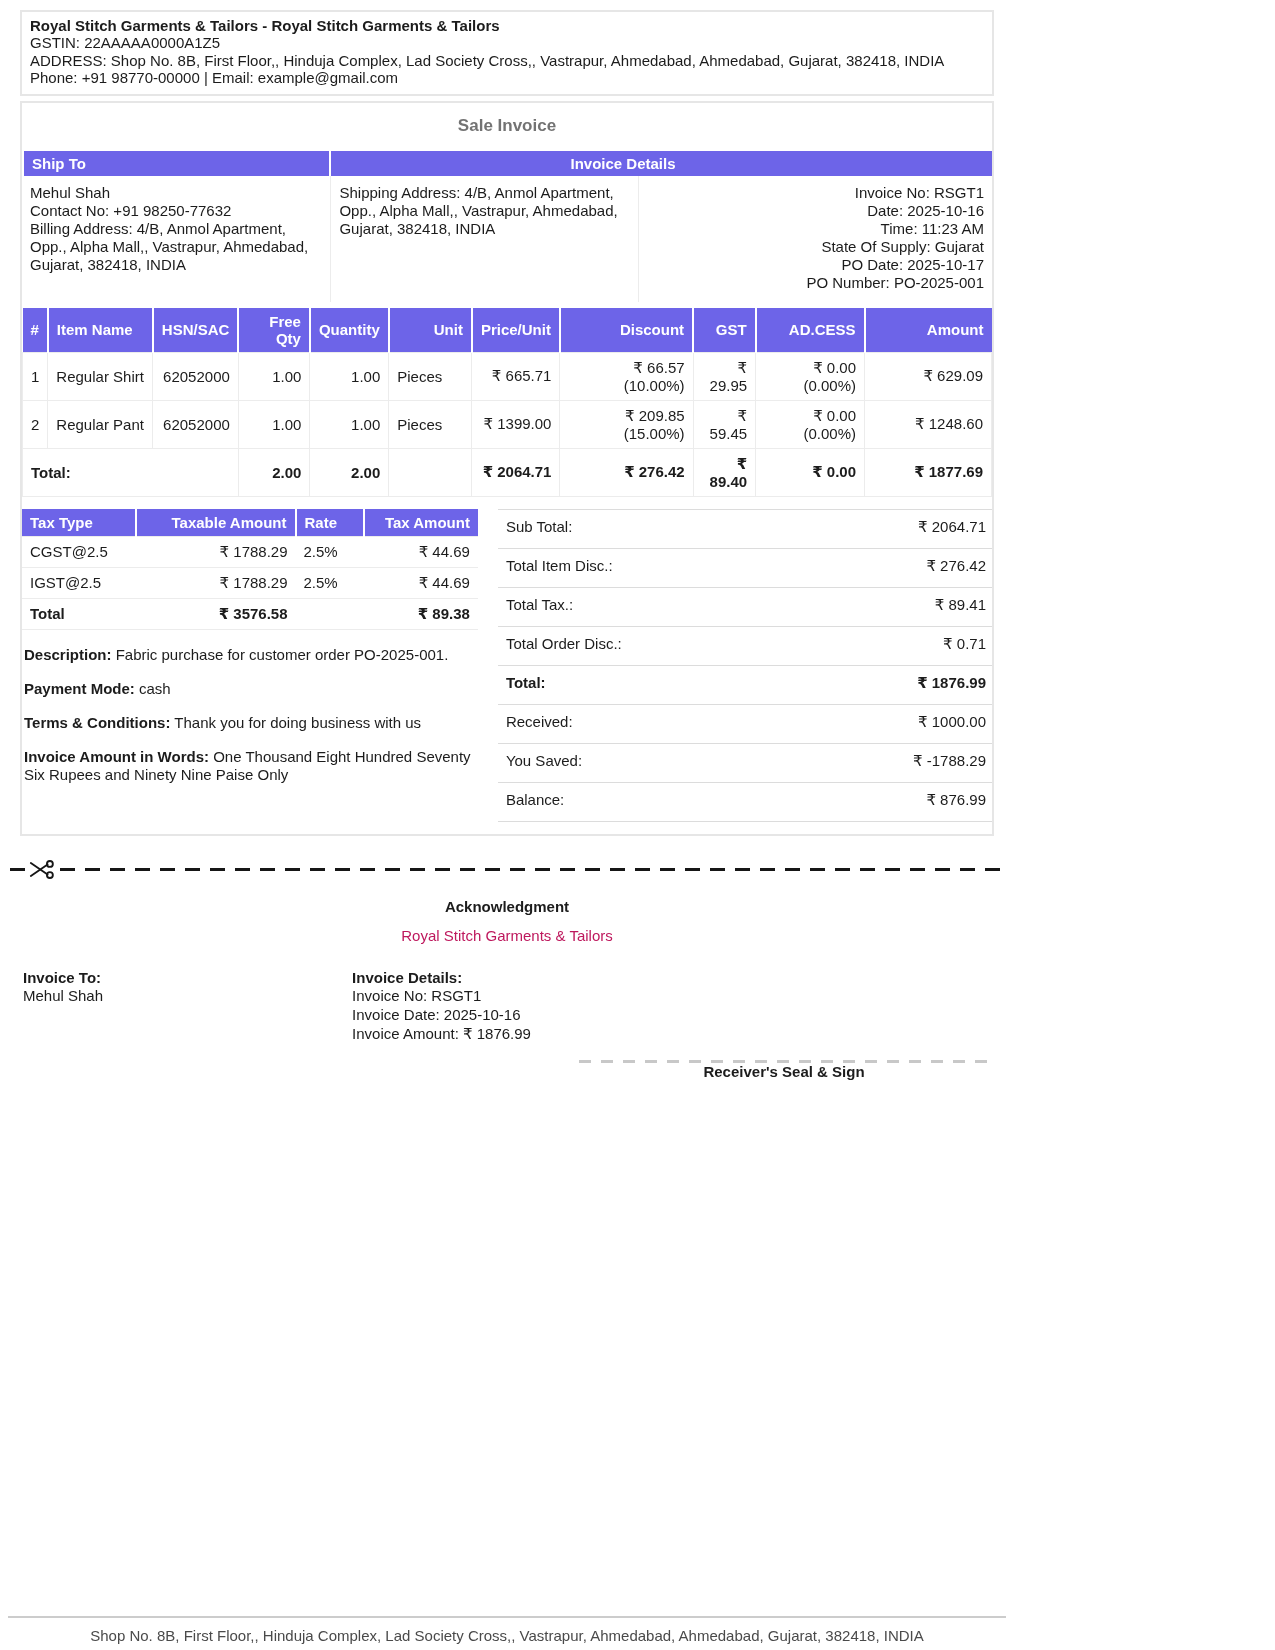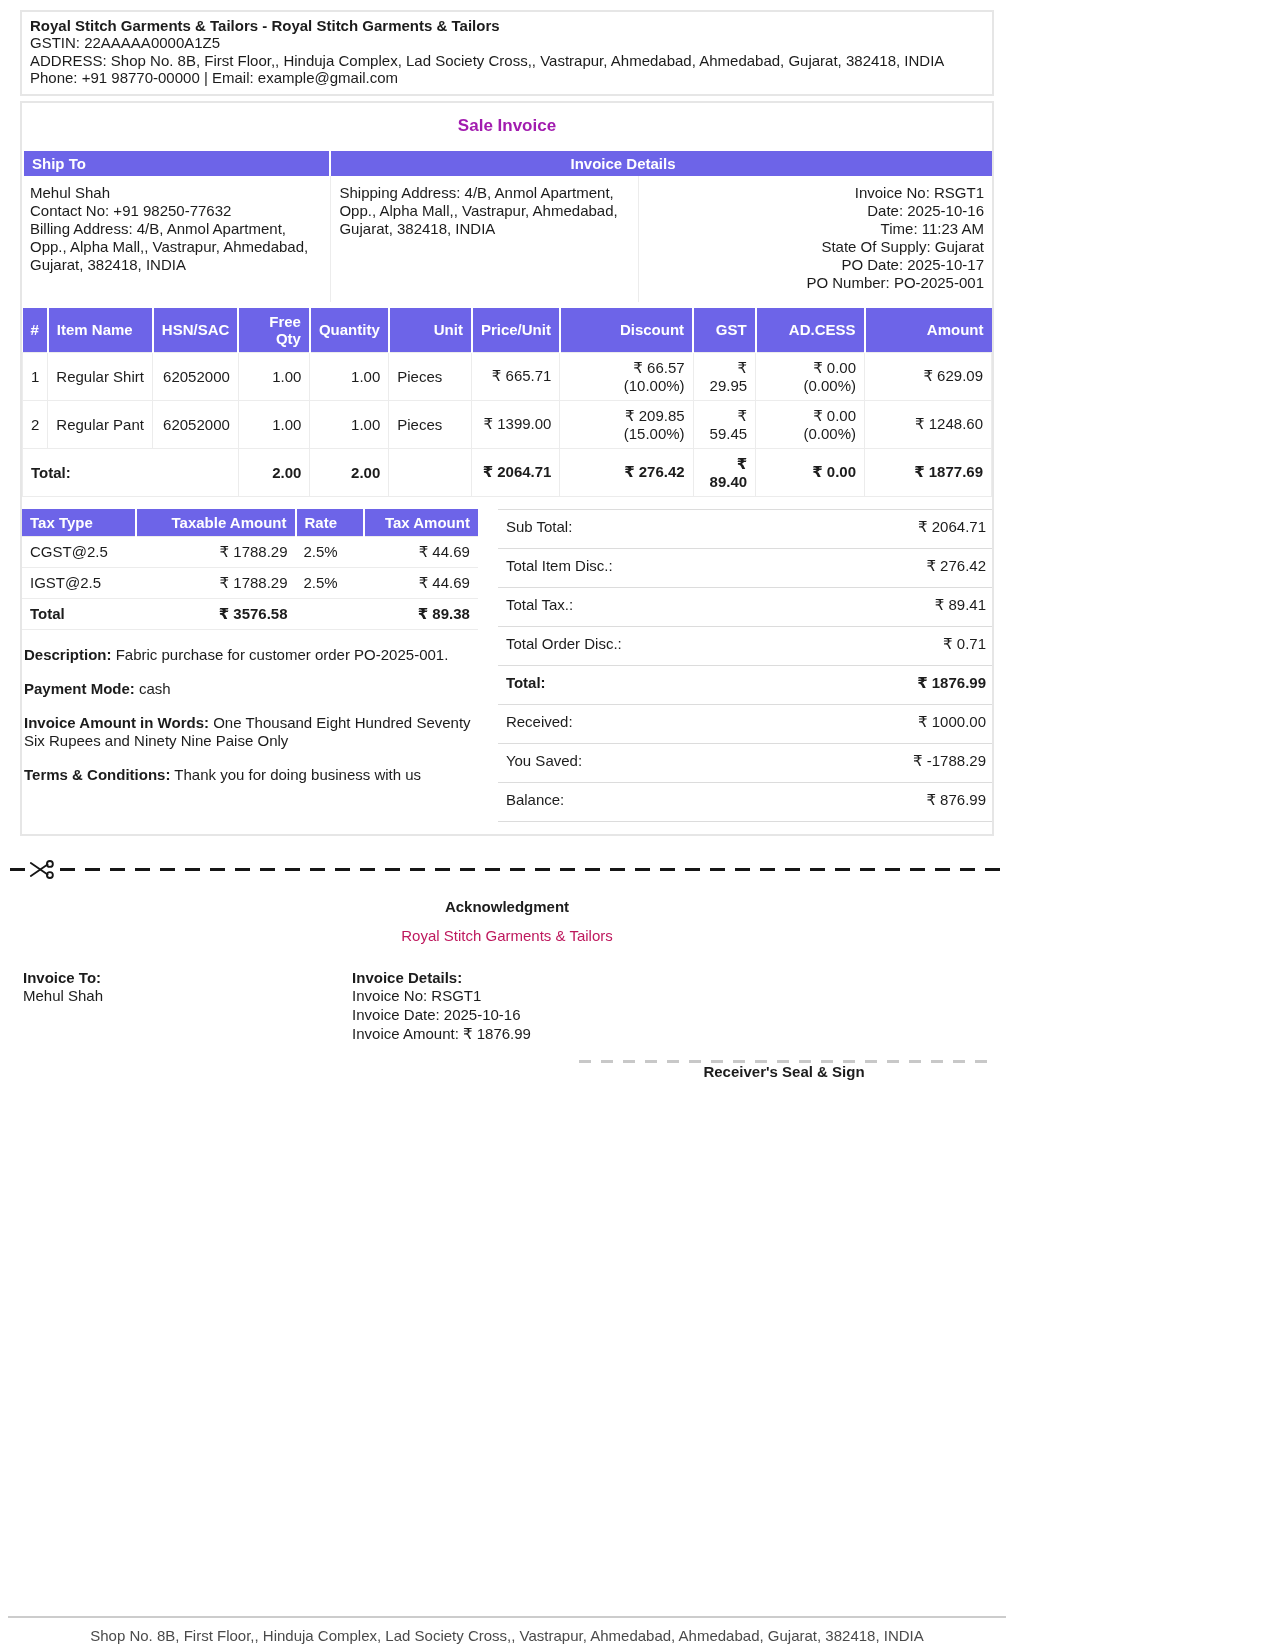--- a/index.html
+++ b/index.html
@@ -7,21 +7,21 @@
   .page {
     position:relative; width:1014px; height:1650px; background:#fff;
     font-family:"Liberation Sans","DejaVu Sans",sans-serif;
     font-size:15px; color:#1c1c1c; overflow:hidden;
   }
   
   .header-box { margin:10px 20px 0; border:2px solid #e6e6e6; padding:5px 8px 7px; line-height:1.16; }
   .company-name { font-weight:bold; }
   
   .main-box { margin:5px 20px 0; border:2px solid #e6e6e6; padding-bottom:12px; }
-  .inv-title { text-align:center; color:#a21caf; font-weight:bold; font-size:17px; padding:13px 0 15px; }
+  .inv-title { text-align:center; color:#737373; font-weight:bold; font-size:17px; padding:13px 0 15px; }
   
   .party-head { display:flex; background:#6d64e8; color:#fff; font-weight:bold; }
   .party-head > div { padding:4px 8px; }
   .ph-bill { width:31.8%; }
   .ph-ship { width:31.7%; border-left:2px solid #fff; }
   .ph-inv  { width:36.5%; border-left:2px solid #fff; text-align:right; }
   .party-body { display:flex; line-height:1.2; }
   .party-body > div { padding:8px 8px 10px; }
   .pb-bill { width:31.8%; }
   .pb-ship { width:31.7%; border-left:1px solid #ececec; }
@@ -200,26 +200,26 @@
 
         <div class="note">
           <b>Description:</b>
           <span>Fabric purchase for customer order PO-2025-001.</span>
         </div>
         <div class="note">
           <b>Payment Mode:</b>
           <span>cash</span>
         </div>
         <div class="note">
+          <b>Terms &amp; Conditions:</b>
+          <span>Thank you for doing business with us</span>
+        </div>
+        <div class="note">
           <b>Invoice Amount in Words:</b>
           <span>One Thousand Eight Hundred Seventy Six Rupees and Ninety Nine Paise Only</span>
-        </div>
-        <div class="note">
-          <b>Terms &amp; Conditions:</b>
-          <span>Thank you for doing business with us</span>
         </div>
       </div>
 
       <div class="lower-right">
         <div class="sum-row first">
           <span>Sub Total:</span>
           <span>₹ 2064.71</span>
         </div>
         <div class="sum-row">
           <span>Total Item Disc.:</span>

